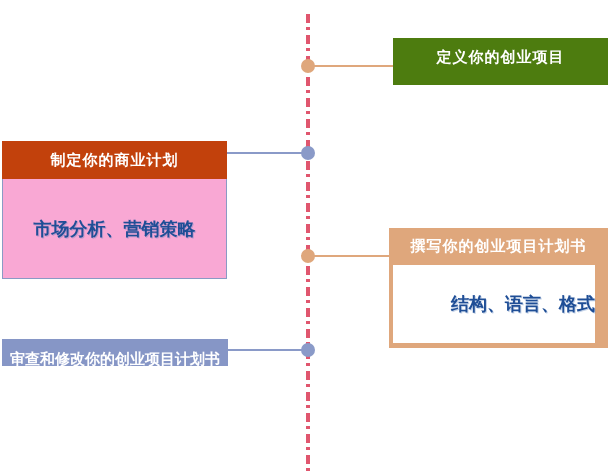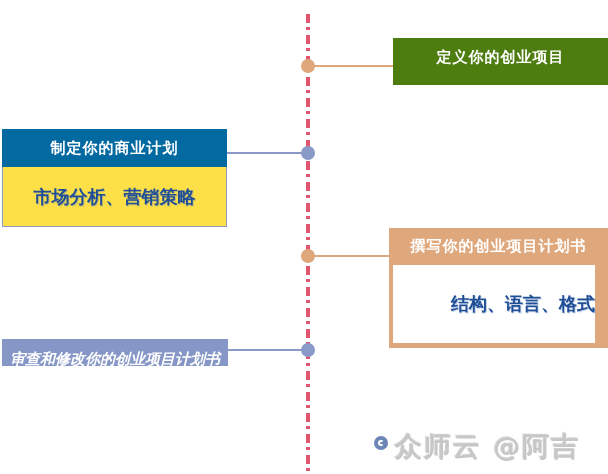--- a/index.html
+++ b/index.html
@@ -68,26 +68,27 @@
   }
   .step1-box .box-header { line-height: 39px; }
 
   .step2-box {
     position: absolute;
     left: 2px; top: 129px;
     width: 225px;
   }
   .step2-header {
     height: 38px; line-height: 38px;
-    background: #0369a1;
+    background: #c2410c;
+    margin-top: 12px;
   }
   .step2-body {
     box-sizing: border-box;
-    height: 60px;
-    background: #fde047;
+    height: 100px;
+    background: #f9a8d4;
     border: 1px solid #8A9AC4;
     border-top: none;
     display: flex;
     flex-direction: column;
     justify-content: center;
     align-items: center;
   }
   .detail-line {
     color: #1F4E96;
     font-weight: bold;
@@ -111,21 +112,20 @@
     display: flex;
     justify-content: flex-end;
     align-items: center;
   }
 
   .step4-box {
     position: absolute;
     left: 2px; top: 339px;
     width: 226px; height: 27px;
     background: #8696C6;
-    font-style: italic;
   }
   .step4-box .box-header { line-height: 41px; letter-spacing: 0; }
 
   
   .watermark {
     position: absolute;
     left: 374px; top: 429px;
     display: flex;
     align-items: center;
     gap: 7px;
@@ -191,18 +191,14 @@
     <div class="step3-header box-header">撰写你的创业项目计划书</div>
     <div class="step3-body">
       <div class="detail-line">结构、语言、格式</div>
     </div>
   </div>
 
   <div class="step4-box">
     <div class="box-header">审查和修改你的创业项目计划书</div>
   </div>
 
-  <div class="watermark">
-    <span class="brand-logo"></span>
-    <span class="watermark-text">众师云 @阿吉</span>
-  </div>
 
 </div>
 
 </body></html>

